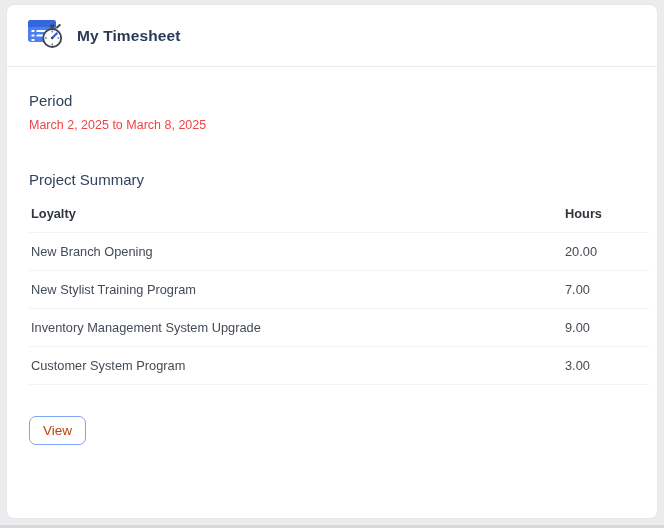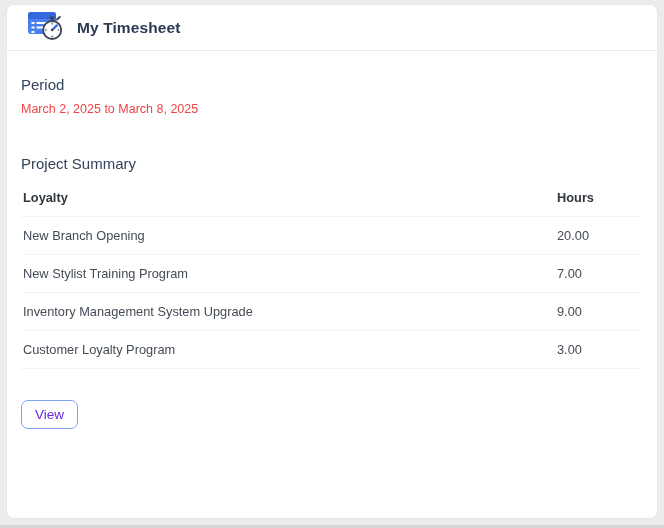--- a/index.html
+++ b/index.html
@@ -18,29 +18,29 @@
     border: 1px solid #e5e7ea;
     border-radius: 8px;
     overflow: hidden;
   }
   .card-header {
     display: flex;
     align-items: center;
     gap: 10px;
     padding: 4px 20px;
     border-bottom: 1px solid #e9ebee;
-    height: 46px;
+    height: 62px;
   }
   .page-title {
     font-size: 15.5px;
     font-weight: 700;
     color: #2b3a55;
     letter-spacing: 0.1px;
   }
-  .card-body { padding: 25px 22px 0 14px; }
+  .card-body { padding: 25px 22px 0 22px; }
   .section-heading {
     font-size: 15px;
     color: #32435c;
     font-weight: 400;
   }
   .period-range {
     margin-top: 9px;
     font-size: 12.5px;
     color: #ef4444;
   }
@@ -72,21 +72,21 @@
     padding-top: 12px;
     padding-bottom: 12px;
   }
   .total-hours { font-weight: 700; color: #21272e; }
   .view-button {
     margin-top: 31px;
     display: inline-block;
     background: #ffffff;
     border: 1px solid #7da3f5;
     border-radius: 7px;
-    color: #6d28d9;
+    color: #c2410c;
     font-size: 13.5px;
     font-family: "Liberation Sans", sans-serif;
     padding: 6px 13px;
     cursor: pointer;
   }
   .page-bottom-edge {
     position: absolute;
     left: 0; bottom: 0;
     width: 100%; height: 3px;
     background: #d7d8da;
@@ -146,21 +146,21 @@
           </tr>
           <tr>
             <td>New Stylist Training Program</td>
             <td>7.00</td>
           </tr>
           <tr>
             <td>Inventory Management System Upgrade</td>
             <td>9.00</td>
           </tr>
           <tr>
-            <td>Customer Loyalty Program</td>
+            <td>Customer System Program</td>
             <td>3.00</td>
           </tr>
         </tbody>
       </table>
     </div>
 
     <button class="view-button">View</button>
 
   </div>
 </div>

